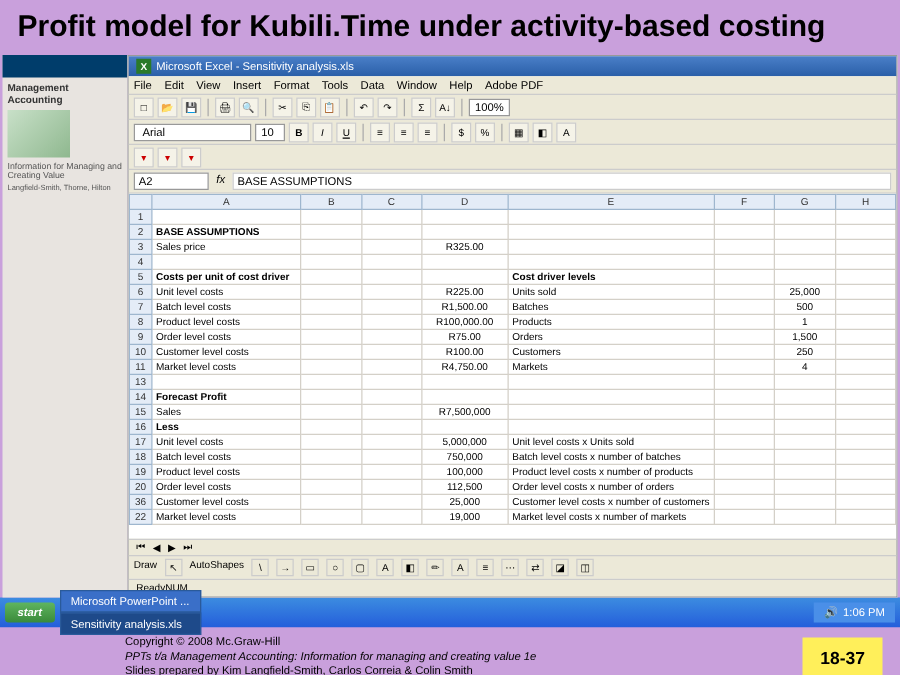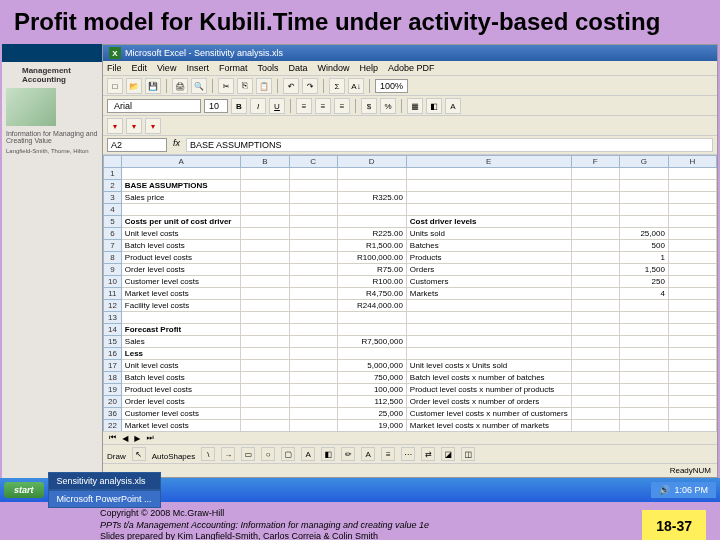--- a/index.html
+++ b/index.html
@@ -1,46 +1,46 @@
 <!DOCTYPE html>
 <html><head>
 <meta charset="utf-8">
 <style>
 *{box-sizing:border-box;margin:0;padding:0;font-family:Arial,sans-serif}
 body{width:720px;height:540px;background:#c9a0dc;overflow:hidden;font-size:10px}
 .slide-title{background:#c9a0dc;padding:8px 14px;font-size:24px;font-weight:bold;color:#000}
 .main-area{display:flex;padding:0 2px;height:434px}
 .sidebar{width:100px;background:#e8e4e0;font-size:7px;padding:4px;color:#555}
 .sidebar .logo-area{height:18px;background:#003d6b;margin:-4px -4px 4px -4px}
-.sidebar h3{font-size:8px;color:#333;margin:4px 16px}
+.sidebar h3{font-size:8px;color:#333;margin:4px 0}
 .excel-window{flex:1;background:#fff;border:1px solid #999;display:flex;flex-direction:column;font-size:9px}
 .titlebar{background:linear-gradient(#4a7fc8,#2a5fa8);color:#fff;padding:2px 6px;display:flex;align-items:center;gap:4px;font-size:9px}
 .titlebar .xl{width:12px;height:12px;background:#2a7a2a;display:inline-flex;align-items:center;justify-content:center;font-weight:bold;font-size:8px}
 .menubar{background:#ece9d8;padding:2px 4px;display:flex;gap:10px;font-size:9px;border-bottom:1px solid #ccc}
 .menubar span{cursor:pointer}
 .toolbar{background:#ece9d8;padding:2px 4px;display:flex;gap:3px;align-items:center;border-bottom:1px solid #ccc;flex-wrap:wrap;height:20px;overflow:hidden}
 .toolbar .btn{width:16px;height:16px;background:#f5f3e8;border:1px solid #ccc;display:inline-flex;align-items:center;justify-content:center;font-size:8px;cursor:pointer}
 .toolbar .sep{width:1px;height:14px;background:#aaa;margin:0 2px}
 .formula-row{background:#ece9d8;padding:2px 4px;display:flex;gap:6px;align-items:flex-start;border-bottom:1px solid #ccc;font-size:9px}
 .formula-row .namebox{width:60px;background:#fff;border:1px solid #999;padding:1px 3px}
 .formula-row .fx{font-style:italic}
 .grid-wrap{flex:1;overflow:auto;background:#fff}
 table.grid{border-collapse:collapse;font-size:8px;width:100%}
 table.grid th{background:#e4ecf7;border:1px solid #9eb6ce;font-weight:normal;padding:1px 2px;color:#333;text-align:center;height:12px}
 table.grid th.rowh{width:18px;text-align:center;background:#e4ecf7}
 table.grid td{border:1px solid #d4d0c8;padding:1px 3px;height:11px;white-space:nowrap}
-table.grid td.num{text-align:right}
+table.grid td.num{text-align:center}
 table.grid td.bold{font-weight:bold}
 .sheet-tabs{background:#ece9d8;padding:1px 4px;display:flex;gap:2px;align-items:center;font-size:8px;border-top:1px solid #ccc}
 .sheet-tabs .nav{cursor:pointer;padding:0 2px}
 .sheet-tabs .tab{background:#fff;border:1px solid #999;border-bottom:none;padding:1px 6px;cursor:pointer}
 .sheet-tabs .tab.active{font-weight:bold}
-.drawbar{background:#ece9d8;padding:2px 4px;display:flex;gap:6px;align-items:flex-end;font-size:8px;border-top:1px solid #ccc}
+.drawbar{background:#ece9d8;padding:2px 4px;display:flex;gap:6px;align-items:flex-start;font-size:8px;border-top:1px solid #ccc}
 .drawbar .btn{width:14px;height:14px;border:1px solid #ccc;cursor:pointer;display:inline-flex;align-items:center;justify-content:center}
-.status{background:#ece9d8;padding:2px 6px;font-size:8px;border-top:1px solid #ccc;display:flex;justify-content:flex-end}
+.status{background:#ece9d8;padding:2px 6px;font-size:8px;border-top:1px solid #ccc;display:flex;justify-content:flex-start}
 .taskbar{background:linear-gradient(#3c8ce0,#245edb);height:24px;display:flex;align-items:center;padding:0 4px;gap:4px;font-size:9px;color:#fff}
 .taskbar .start{background:linear-gradient(#5fb55f,#3a8a3a);padding:3px 10px;border-radius:3px;font-weight:bold;font-style:italic;cursor:pointer}
 .taskbar .task{background:#3a6fc8;padding:3px 8px;border:1px solid #2a5a9a;cursor:pointer;display:flex;align-items:center;gap:3px}
 .taskbar .task.active{background:#1e4a8a}
 .taskbar .tray{margin-left:auto;background:#4a8fe8;padding:3px 8px;display:flex;gap:4px;align-items:center}
 .footer{background:#c9a0dc;display:flex;padding:6px 14px 4px 100px;font-size:9px;color:#000}
 .footer .copy{flex:1;line-height:1.3}
 .footer .pagenum{background:#ffef5a;padding:8px 14px;font-size:14px;font-weight:bold;align-self:center}
 </style>
 </head>
@@ -261,31 +261,20 @@
             </tr>
             <tr>
               <th class="rowh">11</th>
               <td>Market level costs</td>
               <td></td>
               <td></td>
               <td class="num">R4,750.00</td>
               <td>Markets</td>
               <td></td>
               <td class="num">4</td>
-              <td></td>
-            </tr>
-            <tr>
-              <th class="rowh">12</th>
-              <td>Facility level costs</td>
-              <td></td>
-              <td></td>
-              <td class="num">R244,000.00</td>
-              <td></td>
-              <td></td>
-              <td class="num"></td>
               <td></td>
             </tr>
             <tr>
               <th class="rowh">13</th>
               <td></td>
               <td></td>
               <td></td>
               <td class="num"></td>
               <td></td>
               <td></td>
@@ -425,22 +414,22 @@
     <div class="status">
       <span>Ready</span>
       <span>NUM</span>
     </div>
   </div>
 </div>
 
 <div class="taskbar">
   <span class="start">start</span>
   <span id="taskbar-items">
+      <span class="task">Microsoft PowerPoint ...</span>
       <span class="task active">Sensitivity analysis.xls</span>
-      <span class="task">Microsoft PowerPoint ...</span>
     </span>
   <span class="tray">
     <span>🔊</span>
     <span>1:06 PM</span>
   </span>
 </div>
 
 <div class="footer">
   <div class="copy">
     <div>Copyright © 2008 Mc.Graw-Hill</div>

